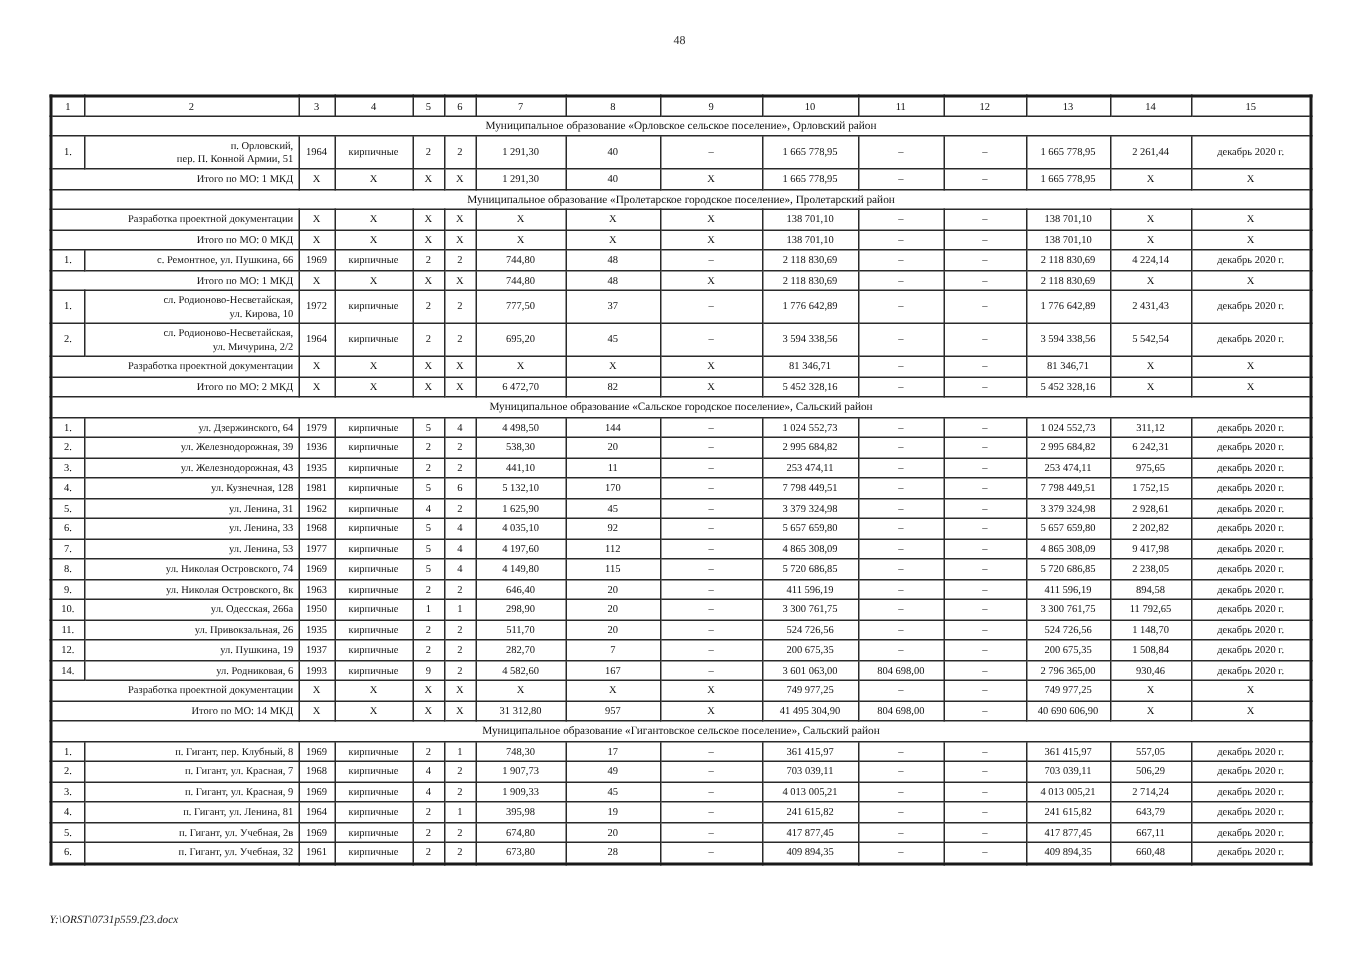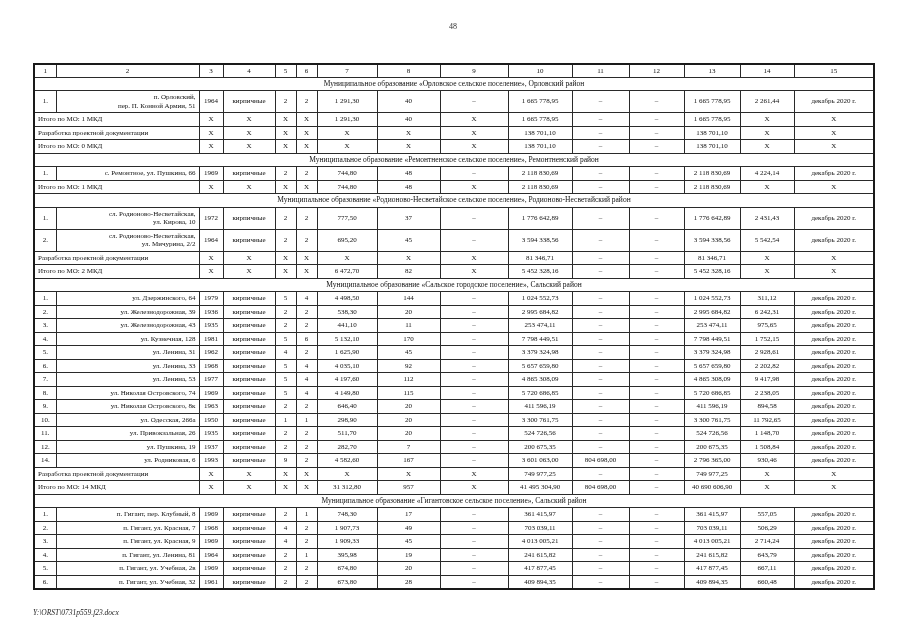--- a/index.html
+++ b/index.html
@@ -51,21 +51,21 @@
     text-align: center;
     font-size: 7.5px;
     padding: 2px 2px;
   }
   .doc-table td.addr {
     text-align: right;
     white-space: pre-line;
     padding: 2px 3px;
   }
   .doc-table td.label-cell {
-    text-align: left;
+    text-align: right;
     padding: 2px 3px;
   }
   .footer-path {
     position: absolute;
     left: 33px;
     top: 608px;
     font-size: 7.5px;
     color: #222;
     font-style: italic;
   }
@@ -143,20 +143,23 @@
           <td>40</td>
           <td>X</td>
           <td>1 665 778,95</td>
           <td>–</td>
           <td>–</td>
           <td>1 665 778,95</td>
           <td>X</td>
           <td>X</td>
         </tr>
         <tr>
+          <td class="section-title" colspan="15">Муниципальное образование «Пролетарское городское поселение», Пролетарский район</td>
+        </tr>
+        <tr>
           <td class="label-cell" colspan="2">Разработка проектной документации</td>
           <td>X</td>
           <td>X</td>
           <td>X</td>
           <td>X</td>
           <td>X</td>
           <td>X</td>
           <td>X</td>
           <td>138 701,10</td>
           <td>–</td>
@@ -173,23 +176,20 @@
           <td>X</td>
           <td>X</td>
           <td>X</td>
           <td>X</td>
           <td>138 701,10</td>
           <td>–</td>
           <td>–</td>
           <td>138 701,10</td>
           <td>X</td>
           <td>X</td>
-        </tr>
-        <tr>
-          <td class="section-title" colspan="15">Муниципальное образование «Ремонтненское сельское поселение», Ремонтненский район</td>
         </tr>
         <tr>
           <td>1.</td>
           <td class="addr">с. Ремонтное, ул. Пушкина, 66</td>
           <td>1969</td>
           <td>кирпичные</td>
           <td>2</td>
           <td>2</td>
           <td>744,80</td>
           <td>48</td>
@@ -209,23 +209,20 @@
           <td>X</td>
           <td>744,80</td>
           <td>48</td>
           <td>X</td>
           <td>2 118 830,69</td>
           <td>–</td>
           <td>–</td>
           <td>2 118 830,69</td>
           <td>X</td>
           <td>X</td>
-        </tr>
-        <tr>
-          <td class="section-title" colspan="15">Муниципальное образование «Родионово-Несветайское сельское поселение», Родионово-Несветайский район</td>
         </tr>
         <tr>
           <td>1.</td>
           <td class="addr">сл. Родионово-Несветайская,
 ул. Кирова, 10</td>
           <td>1972</td>
           <td>кирпичные</td>
           <td>2</td>
           <td>2</td>
           <td>777,50</td>

